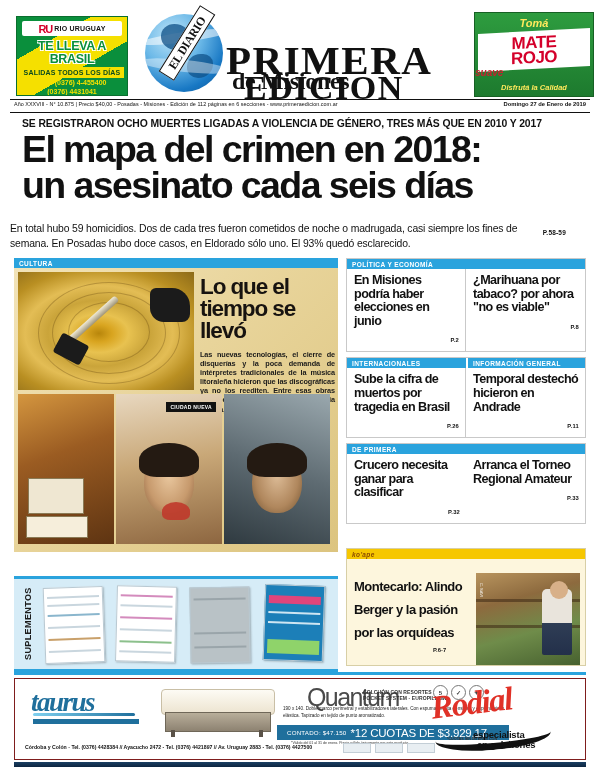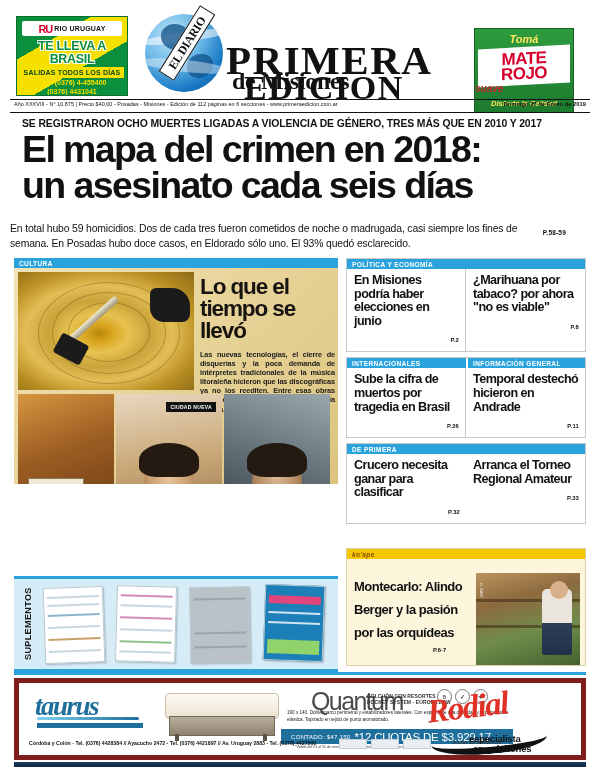--- a/index.html
+++ b/index.html
@@ -43,21 +43,21 @@
     justify-content:center;box-sizing:border-box;z-index:4;}
   .eldiario-tag span{font-family:"Liberation Serif",serif;font-weight:bold;font-size:12px;
     letter-spacing:-.4px;color:#111;}
   .de-misiones{position:absolute;left:232px;top:30px;font-family:"Liberation Serif",serif;
     font-weight:bold;font-size:24px;color:#111;letter-spacing:-.3px;margin-top:38px;}
   .primera{position:absolute;left:226px;top:44px;font-family:"Liberation Serif",serif;
     font-weight:bold;font-size:41px;line-height:33px;color:#111;letter-spacing:1.5px;}
   .edicion{position:absolute;left:244px;top:73px;font-family:"Liberation Serif",serif;
     font-weight:bold;font-size:34px;line-height:30px;color:#111;letter-spacing:1.5px;}
 
-  .ad-mate{position:absolute;left:474px;top:28px;width:100px;height:85px;
+  .ad-mate{position:absolute;left:474px;top:12px;width:120px;height:85px;
     background:linear-gradient(180deg,#2e9c3f 0%,#1d7a2e 100%);border:1px solid #176024;
     box-sizing:border-box;overflow:hidden;padding-left:37px;}
   .mate-toma{position:absolute;left:0;right:0;top:4px;text-align:center;color:#ffe95c;
     font-style:italic;font-weight:bold;font-size:11px;}
   .mate-band{position:absolute;left:3px;right:3px;top:18px;height:38px;background:#fff;
     transform:skewY(-3deg);}
   .mate-w1{position:absolute;left:0;right:0;top:20px;text-align:center;color:#d4002a;
     font-weight:bold;font-size:17px;letter-spacing:-.5px;transform:skewY(-3deg);}
   .mate-w2{position:absolute;left:0;right:0;top:35px;text-align:center;color:#d4002a;
     font-weight:bold;font-size:17px;letter-spacing:-.5px;transform:skewY(-3deg);}
@@ -80,21 +80,21 @@
     color:#111;letter-spacing:-.15px;}
   .lead .pref{font-weight:bold;font-size:6.5px;float:right;margin-top:4px;}
 
   
   .seclabel{height:10px;background:#2aa3dd;color:#fff;font-weight:bold;font-size:6.5px;
     letter-spacing:.4px;display:flex;align-items:center;padding-left:5px;box-sizing:border-box;}
   .seclabel.yellow{background:#f6c700;color:#8a4a00;font-style:italic;}
 
   
   .cultura{position:absolute;left:14px;top:258px;width:324px;height:290px;}
-  .cultura-body{position:absolute;left:0;top:10px;width:324px;height:216px;
+  .cultura-body{position:absolute;left:0;top:10px;width:324px;height:284px;
     background:linear-gradient(135deg,#f2e3b8 0%,#e8d49a 45%,#dcc47f 100%);overflow:hidden;}
   .vinyl{position:absolute;left:4px;top:4px;width:176px;height:118px;
     background:radial-gradient(ellipse at 46% 52%,#b8860b 0%,#d9a520 10%,#e8c250 22%,#caa43a 38%,#e3bd55 55%,#b98f22 75%,#8c6a18 100%);
     overflow:hidden;}
   .vinyl .ring{position:absolute;border:1px solid rgba(90,60,10,.30);border-radius:50%;}
   .tonearm{position:absolute;left:36px;top:10px;width:96px;height:90px;}
   .tonearm:before{content:"";position:absolute;left:8px;top:62px;width:74px;height:7px;
     background:linear-gradient(180deg,#f2ecd8,#9e9478);transform:rotate(-42deg);
     transform-origin:left center;border-radius:3px;}
   .cart{position:absolute;left:2px;top:56px;width:30px;height:22px;background:#1b1b1b;
@@ -160,21 +160,21 @@
   .ko-man{position:absolute;right:8px;top:16px;width:30px;height:66px;
     background:linear-gradient(180deg,#e9e4dc 0%,#e9e4dc 52%,#2f3d55 52%,#23304a 100%);border-radius:5px 5px 2px 2px;}
   .ko-head{position:absolute;right:12px;top:8px;width:18px;height:18px;border-radius:50%;
     background:#d8b089;}
   .ko-credit{position:absolute;left:3px;top:10px;font-size:4px;color:#fff;
     writing-mode:vertical-rl;opacity:.9;}
 
   
   .bottomrule{position:absolute;left:14px;top:672px;width:572px;height:3px;background:#2aa3dd;}
   .bad{position:absolute;left:14px;top:678px;width:572px;height:82px;background:#fff;
-    border:5px solid #7f1d1d;box-sizing:border-box;overflow:hidden;}
+    border:1px solid #7f1d1d;box-sizing:border-box;overflow:hidden;}
   .taurus{position:absolute;left:16px;top:8px;width:112px;}
   .taurus-w{font-family:"Liberation Serif",serif;font-style:italic;font-weight:bold;
     font-size:27px;color:#1f6f9c;letter-spacing:-1.5px;}
   .taurus-u{position:absolute;left:2px;top:26px;width:102px;height:3px;
     background:linear-gradient(90deg,#7fd0ef,#1f6f9c);border-radius:2px;}
   .taurus-sub{position:absolute;left:2px;top:32px;width:106px;height:5px;background:#1f6f9c;}
   .bedimg{position:absolute;left:142px;top:8px;width:120px;height:52px;}
   .mattress{position:absolute;left:4px;top:2px;width:112px;height:24px;
     background:linear-gradient(180deg,#fdfbf4 0%,#ece3cf 100%);border:1px solid #c9bfa6;
     border-radius:4px;}

